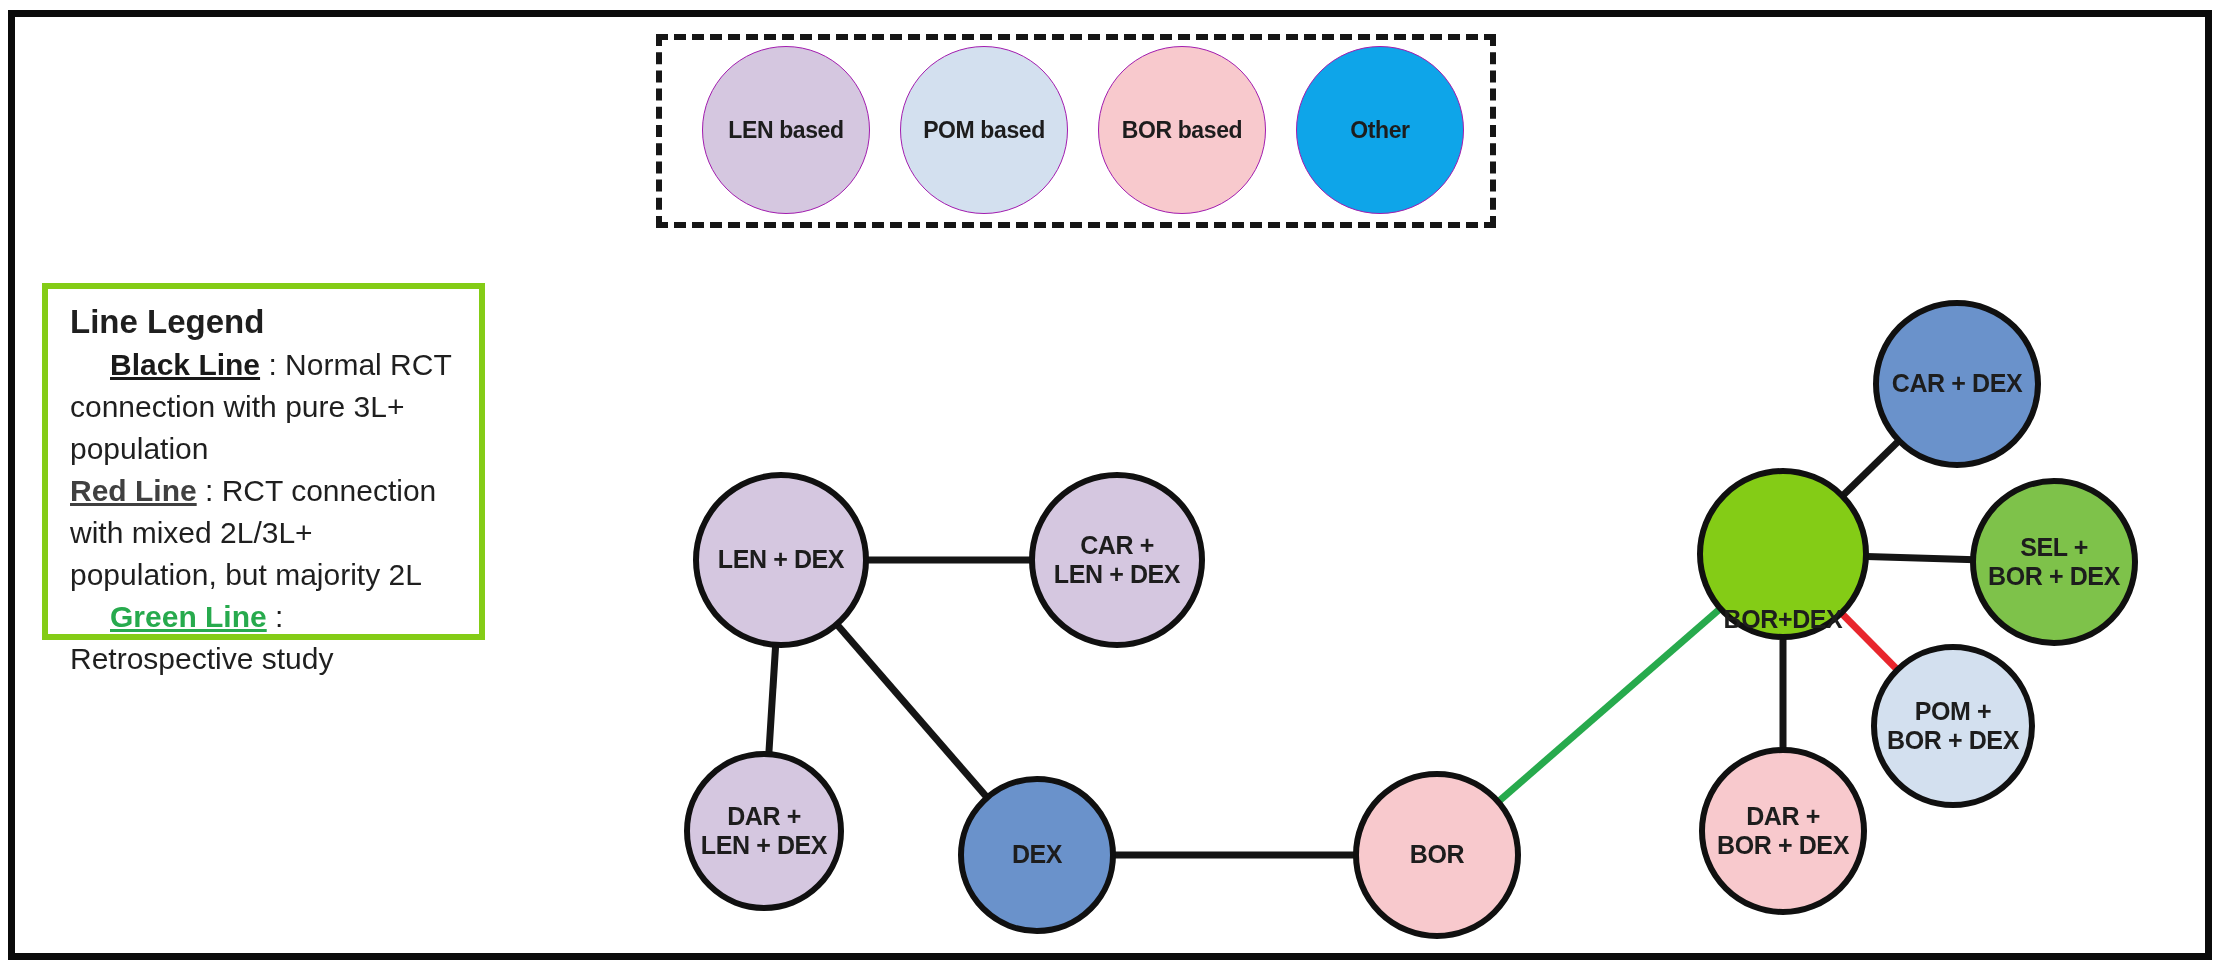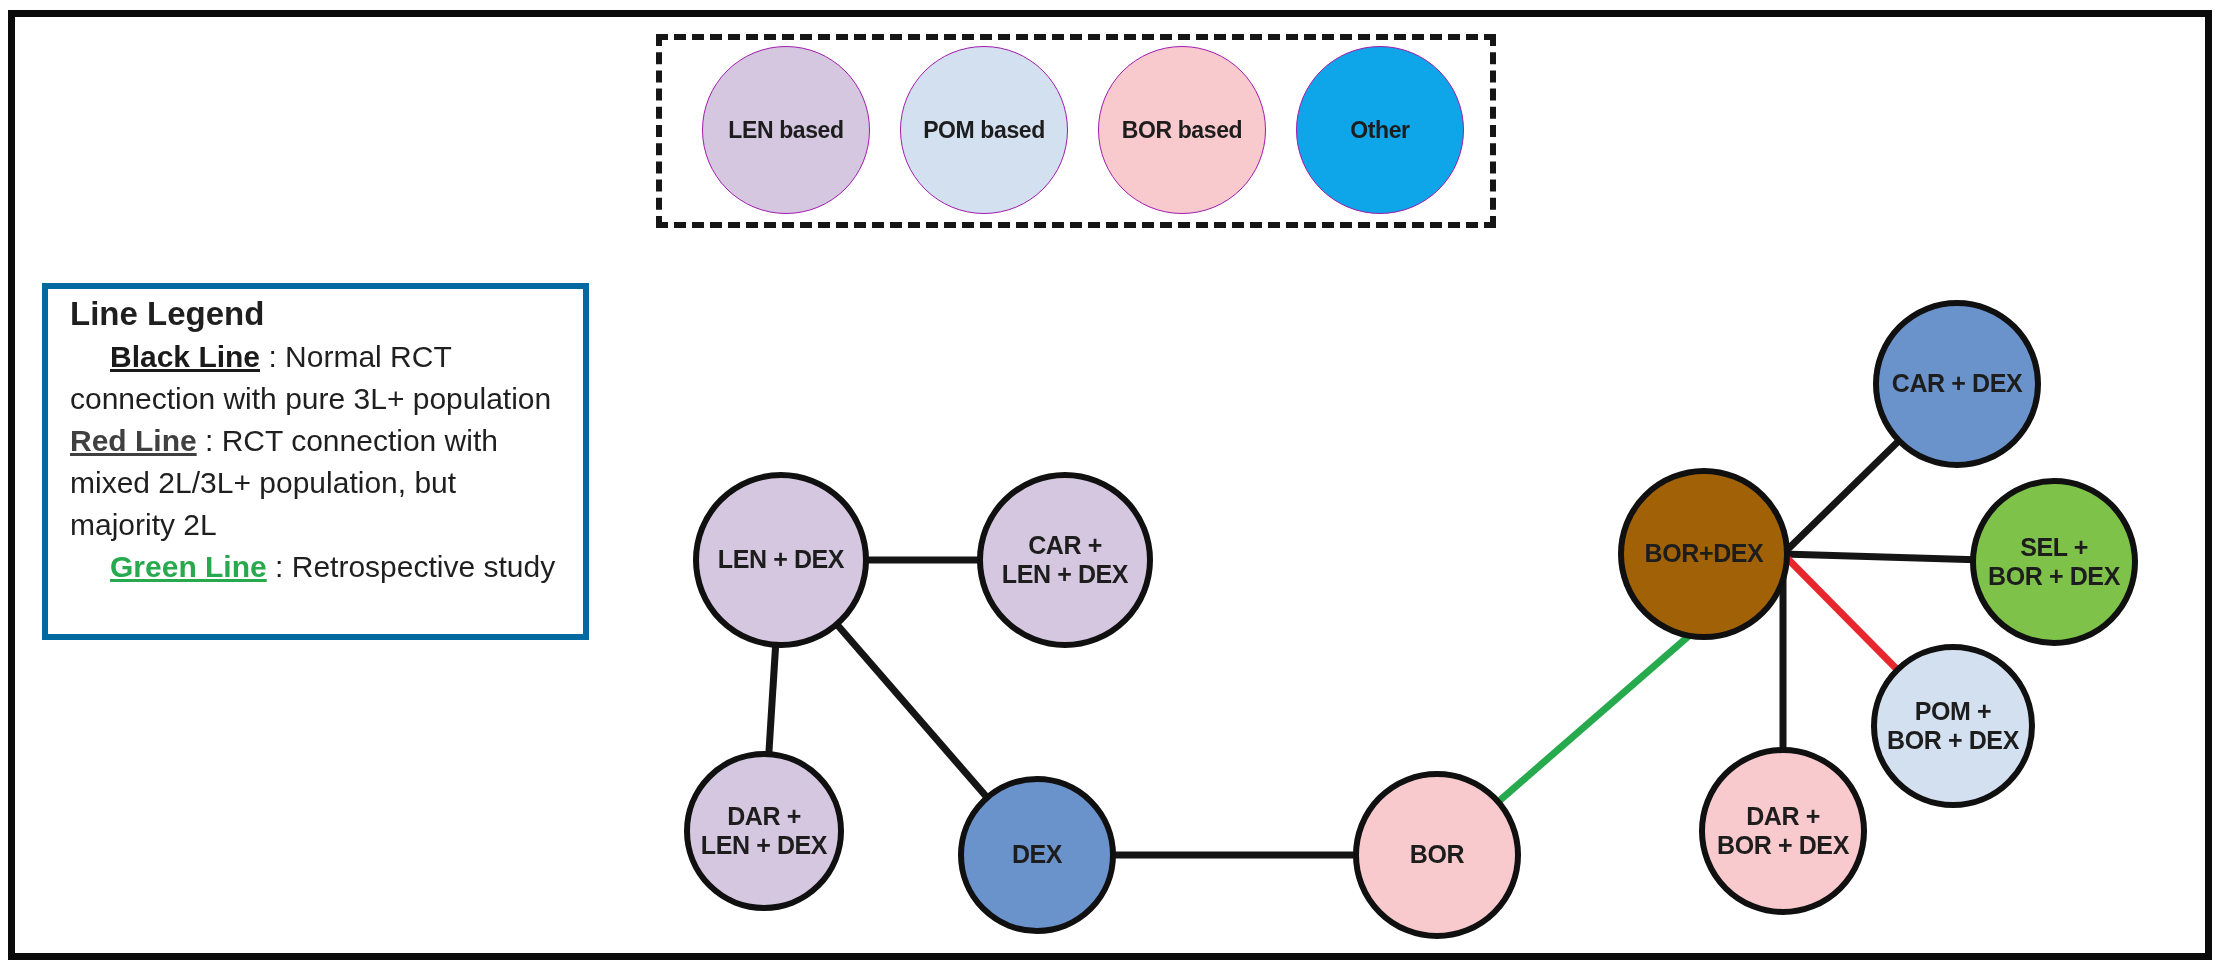--- a/index.html
+++ b/index.html
@@ -16,23 +16,23 @@
         letter-spacing:-0.4px;color:#1d1d1d;}
   .node span{white-space:pre-line;}
   
   .type-legend{position:absolute;left:656px;top:34px;width:840px;height:194px;
         border:6px dashed #161616;box-sizing:border-box;background:#ffffff;}
   .legend-circle{position:absolute;width:168px;height:168px;border:1px solid #a21caf;
         border-radius:50%;box-sizing:border-box;display:flex;align-items:center;
         justify-content:center;text-align:center;font-weight:bold;font-size:23px;
         letter-spacing:-0.4px;color:#1d1d1d;}
   
-  .line-legend{position:absolute;left:42px;top:283px;width:547px;height:357px;
-        border:6px solid #0369a1;box-sizing:border-box;background:#ffffff;
-        padding:4px 22px;color:#1f1f1f;font-size:30px;}
+  .line-legend{position:absolute;left:42px;top:283px;width:443px;height:357px;
+        border:6px solid #84cc16;box-sizing:border-box;background:#ffffff;
+        padding:12px 22px;color:#1f1f1f;font-size:30px;}
   .ll-title{font-weight:bold;font-size:33px;margin:2px 0 3px 0;}
   .ll-entry{margin:0;line-height:1.40;}
   .ll-term{font-weight:bold;text-decoration:underline;}
 </style>
 </head>
 <body>
 
 <div class="canvas">
 
   <div class="figure-border"></div>
@@ -67,35 +67,35 @@
   <div class="line-legend">
     <div class="ll-title">Line Legend</div>
     <p class="ll-entry"><span class="ll-term" style="color: rgb(26, 26, 26); margin-left: 40px;">Black Line</span><span> : Normal RCT connection with pure 3L+ population</span></p>
     <p class="ll-entry"><span class="ll-term" style="color: #404040;">Red Line</span><span> : RCT connection with mixed 2L/3L+ population, but majority 2L</span></p>
     <p class="ll-entry"><span class="ll-term" style="color: rgb(39, 170, 77); margin-left: 40px;">Green Line</span><span> : Retrospective study</span></p>
   </div>
 
 <div class="node" style="left: 693px; top: 472px; width: 176px; height: 176px; background: rgb(213, 199, 224);">
       <span>LEN + DEX</span>
     </div>
-    <div class="node" style="left: 977px; top: 472px; width: 176px; height: 176px; background: rgb(213, 199, 224);">
+    <div class="node" style="left: 1029px; top: 472px; width: 176px; height: 176px; background: rgb(213, 199, 224);">
       <span>CAR +
 LEN + DEX</span>
     </div>
     <div class="node" style="left: 684px; top: 751px; width: 160px; height: 160px; background: rgb(213, 199, 224);">
       <span>DAR +
 LEN + DEX</span>
     </div>
     <div class="node" style="left: 958px; top: 776px; width: 158px; height: 158px; background: rgb(106, 146, 203);">
       <span>DEX</span>
     </div>
     <div class="node" style="left: 1353px; top: 771px; width: 168px; height: 168px; background: rgb(248, 201, 205);">
       <span>BOR</span>
     </div>
-    <div class="node" style="left: 1618px; top: 468px; width: 172px; height: 172px; background: #a16207;">
+    <div class="node" style="left: 1697px; top: 468px; width: 172px; height: 172px; background: #84cc16; align-items: flex-end;">
       <span>BOR+DEX</span>
     </div>
     <div class="node" style="left: 1873px; top: 300px; width: 168px; height: 168px; background: rgb(106, 146, 203);">
       <span>CAR + DEX</span>
     </div>
     <div class="node" style="left: 1970px; top: 478px; width: 168px; height: 168px; background: rgb(126, 194, 74);">
       <span>SEL +
 BOR + DEX</span>
     </div>
     <div class="node" style="left: 1871px; top: 644px; width: 164px; height: 164px; background: rgb(211, 224, 239);">

